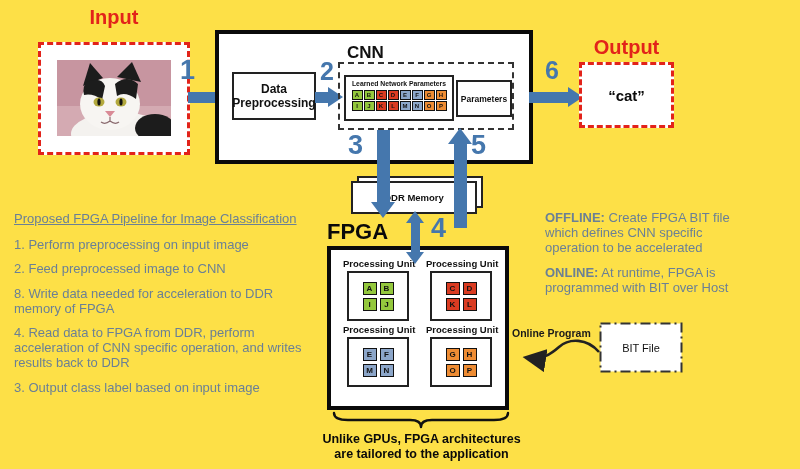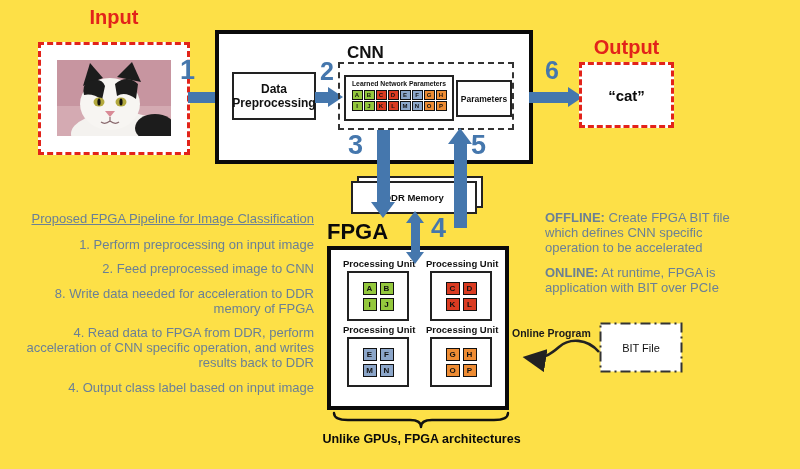--- a/index.html
+++ b/index.html
@@ -199,34 +199,35 @@
       <span class="tile">O</span>
       <span class="tile">P</span>
     </div>
   </div>
 
   <svg class="abs" style="left:331px;top:411px;" width="180" height="18" viewBox="0 0 180 18">
     <path d="M3,2 Q3,9 17,9 L79,9 Q90,9 90,16 Q90,9 101,9 L163,9 Q177,9 177,2" fill="none" stroke="#111" stroke-width="2.4" stroke-linecap="round" stroke-linejoin="round"></path>
   </svg>
   <div class="abs caption" style="left:314px;top:432px;width:215px;">
     <div>Unlike GPUs, FPGA architectures</div>
-  </div>
-
-  <div class="abs slate" style="left:14px;top:211px;width:300px;text-align:right;">
+    <div>are tailored to the application</div>
+  </div>
+
+  <div class="abs slate" style="left:14px;top:211px;width:300px;">
     <p class="panel-title">Proposed FPGA Pipeline for Image Classification</p>
     <p>1. Perform preprocessing on input image</p>
     <p>2. Feed preprocessed image to CNN</p>
     <p>8. Write data needed for acceleration to DDR memory of FPGA</p>
     <p>4. Read data to FPGA from DDR, perform acceleration of CNN specific operation, and writes results back to DDR</p>
-    <p>4. Output class label based on input image</p>
+    <p>3. Output class label based on input image</p>
   </div>
 
   <div class="abs slate" style="left:545px;top:210px;width:205px;">
     <p><span class="prefix">OFFLINE:</span><span> Create FPGA BIT file which defines CNN specific operation to be accelerated</span></p>
-    <p><span class="prefix">ONLINE:</span><span> At runtime, FPGA is application with BIT over PCIe</span></p>
+    <p><span class="prefix">ONLINE:</span><span> At runtime, FPGA is programmed with BIT over Host</span></p>
   </div>
 
   <div class="abs" style="left:512px;top:327px;font-weight:bold;font-size:10.5px;color:#1a1a1a;">Online Program</div>
   <svg class="abs" style="left:515px;top:336px;" width="88" height="36" viewBox="0 0 88 36">
     <defs>
       <marker id="ah" markerWidth="9" markerHeight="9" refX="6.5" refY="4.5" orient="auto">
         <path d="M0,0 L9,4.5 L0,9 z" fill="#222"></path>
       </marker>
     </defs>
     <path d="M84,16 C72,2 54,2 44,11 C36,18 27,24 14,22" fill="none" stroke="#222" stroke-width="2.6" marker-end="url(#ah)"></path>

